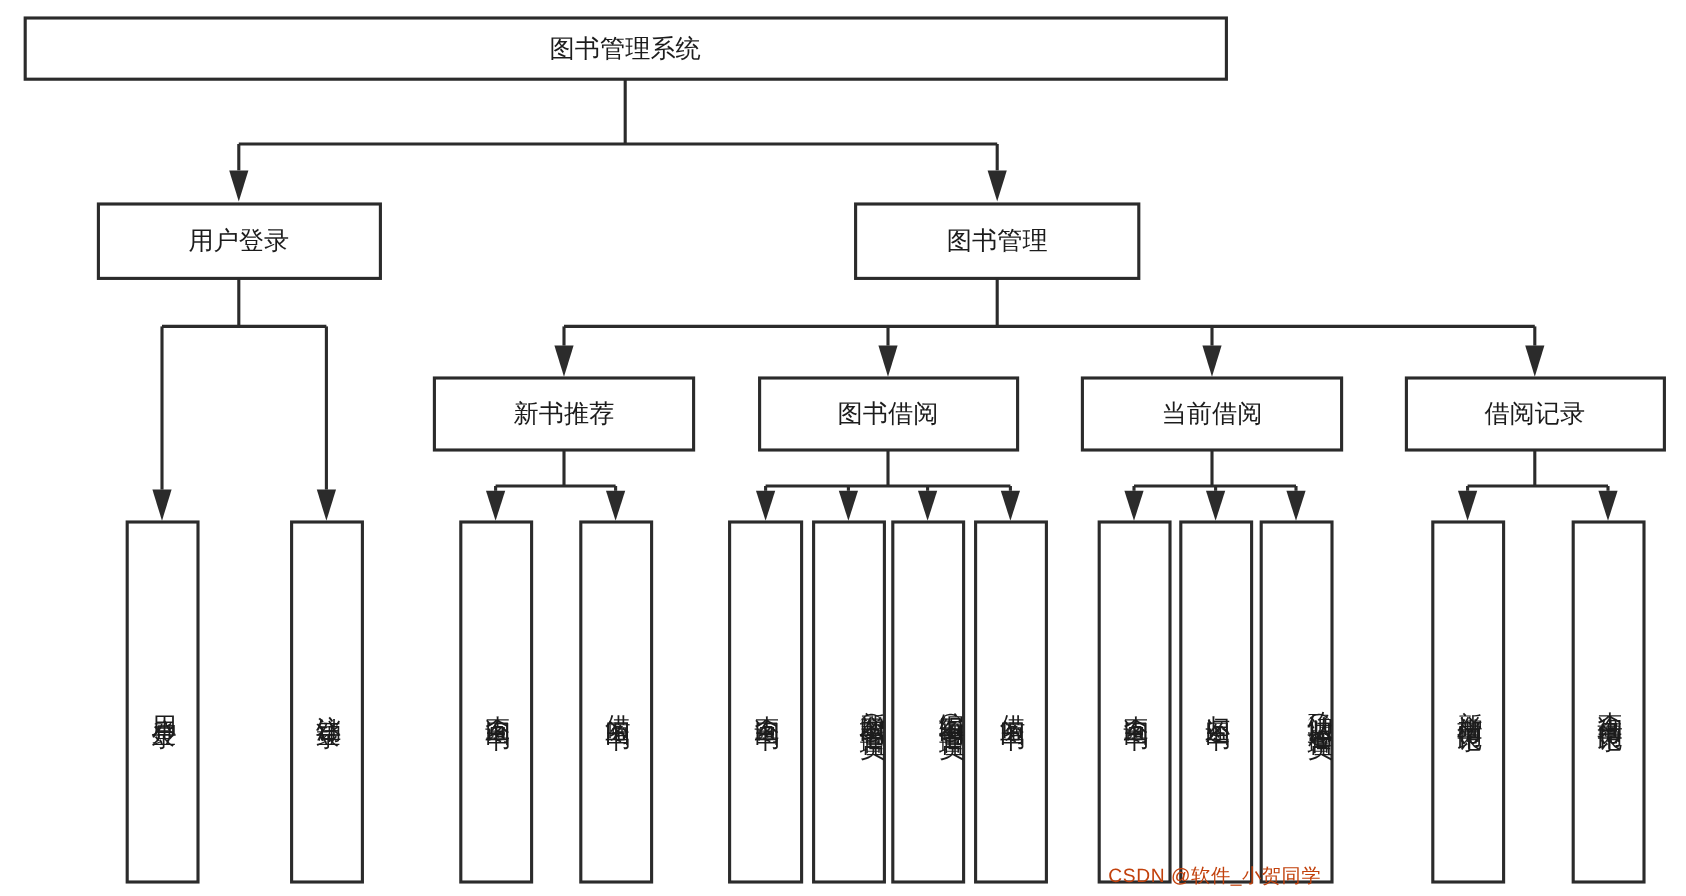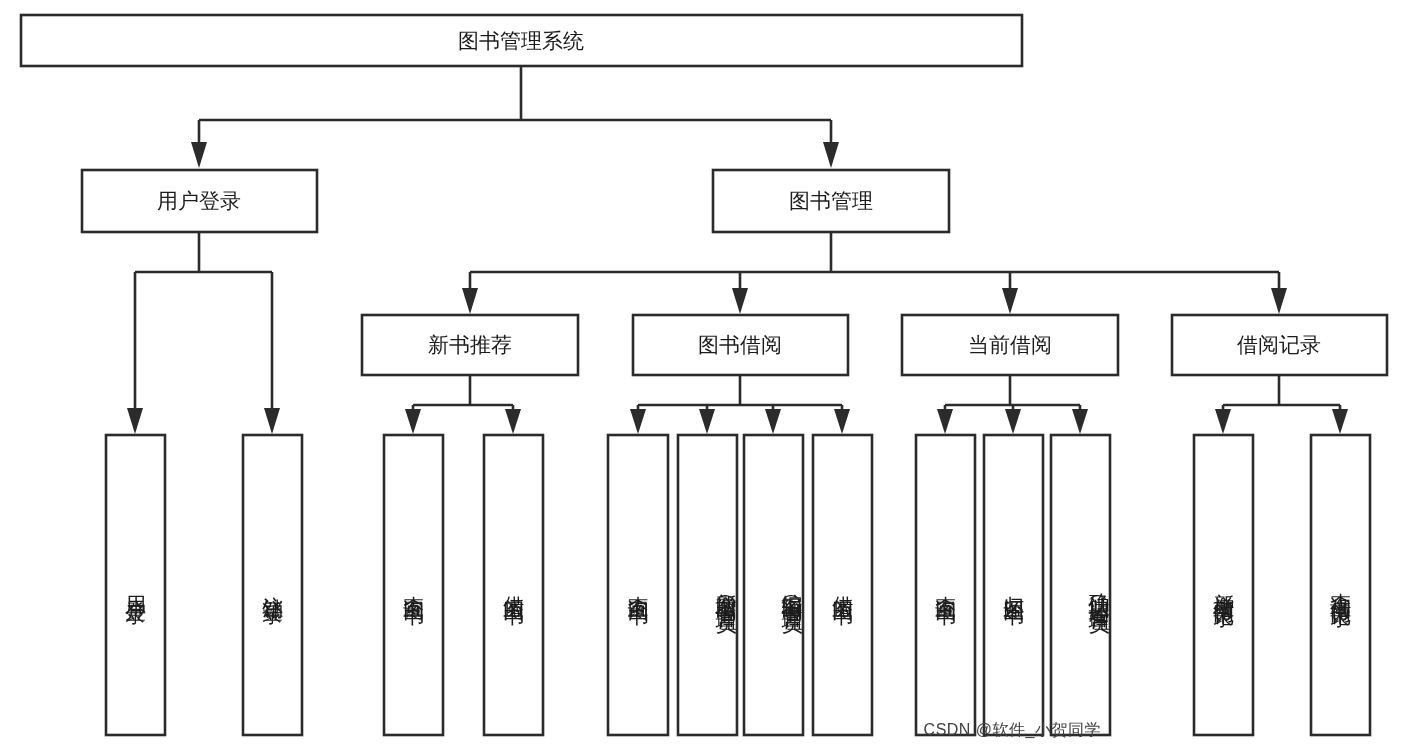--- a/index.html
+++ b/index.html
@@ -61,21 +61,21 @@
     justify-content: center;
     white-space: nowrap;
     pointer-events: none;
   }
   .watermark {
     position: absolute;
     right: 16px;
     bottom: 6px;
     font-family: "Liberation Sans", "DejaVu Sans", sans-serif;
     font-size: 16px;
-    color: #404040;
+    color: #c2410c;
     letter-spacing: 0.5px;
     white-space: nowrap;
   }
 </style>
 </head>
 <body>
 
 <div id="diagram-root">
 
   <svg class="flow" viewBox="0 0 1405 747" xmlns="http://www.w3.org/2000/svg">

